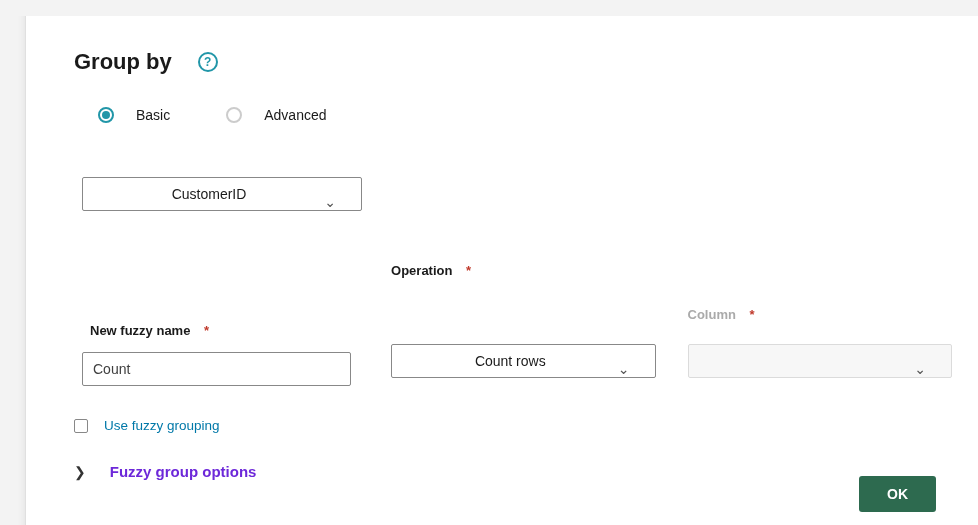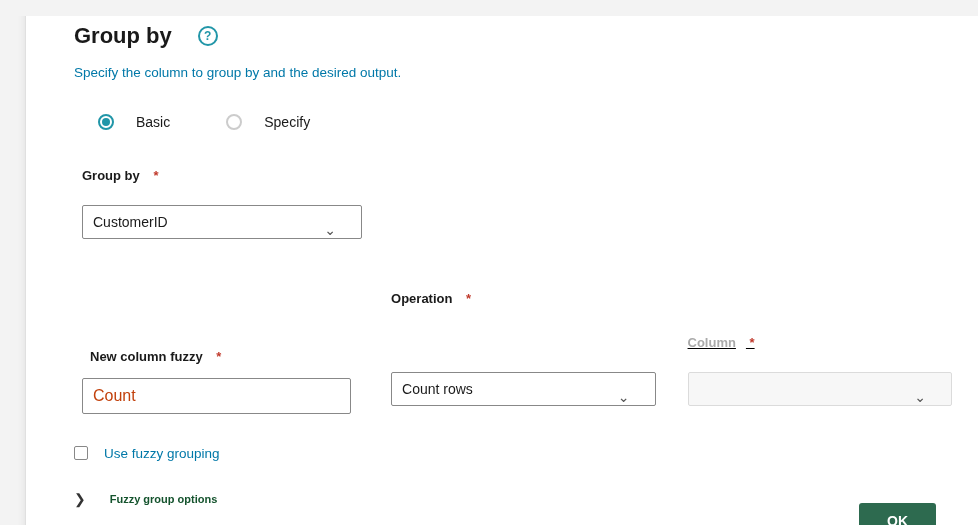--- a/index.html
+++ b/index.html
@@ -139,20 +139,21 @@
     .select-control {
       appearance: none;
       background: #ffffff;
       border: 1px solid #888;
       border-radius: 2px;
       padding: 8px 36px 8px 10px;
       font-size: 14px;
       color: #1a1a1a;
       cursor: pointer;
       width: 100%;
+      text-align: center;
     }
 
     .select-control.disabled {
       background: #f5f5f5;
       color: #aaa;
       cursor: not-allowed;
       border-color: #ccc;
     }
 
     .chevron-icon {
@@ -180,29 +181,28 @@
       width: 295px;
     }
 
     .field-group.operation {
       width: 290px;
       gap: 44px;
     }
 
     .field-group.column {
       width: 290px;
-      text-decoration: underline;
     }
 
     .text-input {
       border: 1px solid #888;
       border-radius: 2px;
       padding: 8px 10px;
-      font-size: 16px;
-      color: #c2410c;
+      font-size: 14px;
+      color: #404040;
       width: 100%;
     }
 
     .checkbox-row {
       display: flex;
       align-items: center;
       margin-bottom: 14px;
       margin-top: 6px;
     }
 
@@ -229,23 +229,23 @@
       margin-bottom: 40px;
       cursor: pointer;
     }
 
     .chevron-right {
       font-size: 14px;
       color: #333;
     }
 
     .fuzzy-label {
-      font-size: 11px;
+      font-size: 15px;
       font-weight: 700;
-      color: #14532d;
+      color: #6d28d9;
     }
 
     .dialog-footer {
       display: flex;
       justify-content: flex-end;
       gap: 10px;
       position: absolute;
       bottom: 24px;
       right: 32px;
     }
@@ -277,53 +277,47 @@
   </style>
 </head>
 <body>
 
 <div class="dialog">
   <div class="dialog-header">
     <span class="dialog-title">Group by</span>
     <div class="help-icon">?</div>
   </div>
 
-  <p class="dialog-subtitle">
-    <span>Specify the column to group by and the desired output.</span>
-  </p>
 
   <div class="radio-group">
     <label class="radio-label">
       <input type="radio" name="mode" class="radio-input" checked="" style="">
       <span>Basic</span>
     </label>
     <label class="radio-label">
       <input type="radio" name="mode" class="radio-input" style="">
-      <span>Specify</span>
+      <span>Advanced</span>
     </label>
   </div>
 
   <div class="form-section">
-    <div class="field-label">
-      <span>Group by</span><span class="required-star"> *</span>
-    </div>
     <div class="select-wrapper full-width">
       <select class="select-control">
         <option>CustomerID</option>
         <option>OrderID</option>
         <option>ProductID</option>
       </select>
       <span class="chevron-icon">⌄</span>
     </div>
   </div>
 
   <div class="row-fields">
     <div class="field-group new-col">
       <div class="field-label">
-        <span>New column fuzzy</span><span class="required-star"> *</span>
+        <span>New fuzzy name</span><span class="required-star"> *</span>
       </div>
       <input type="text" class="text-input" value="Count" style="">
     </div>
 
     <div class="field-group operation">
       <div class="field-label">
         <span>Operation</span><span class="required-star"> *</span>
       </div>
       <div class="select-wrapper" style="width:100%">
         <select class="select-control">

